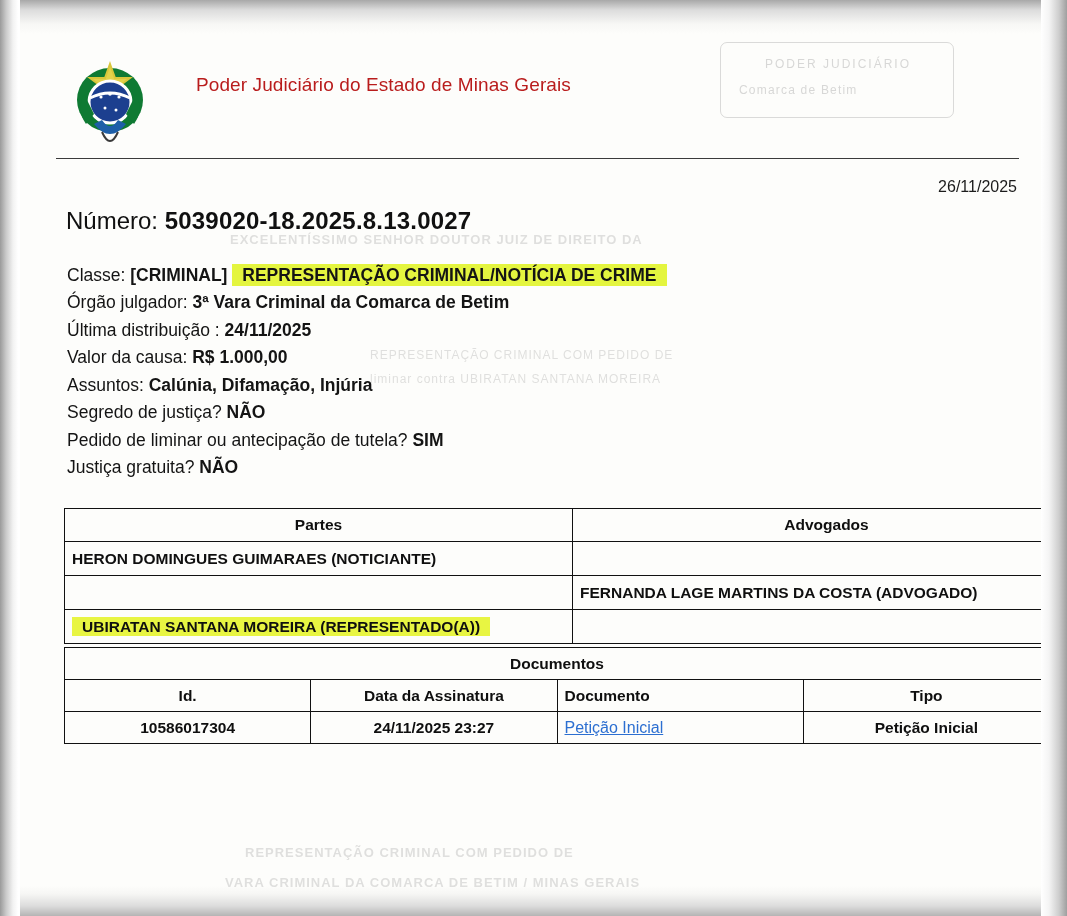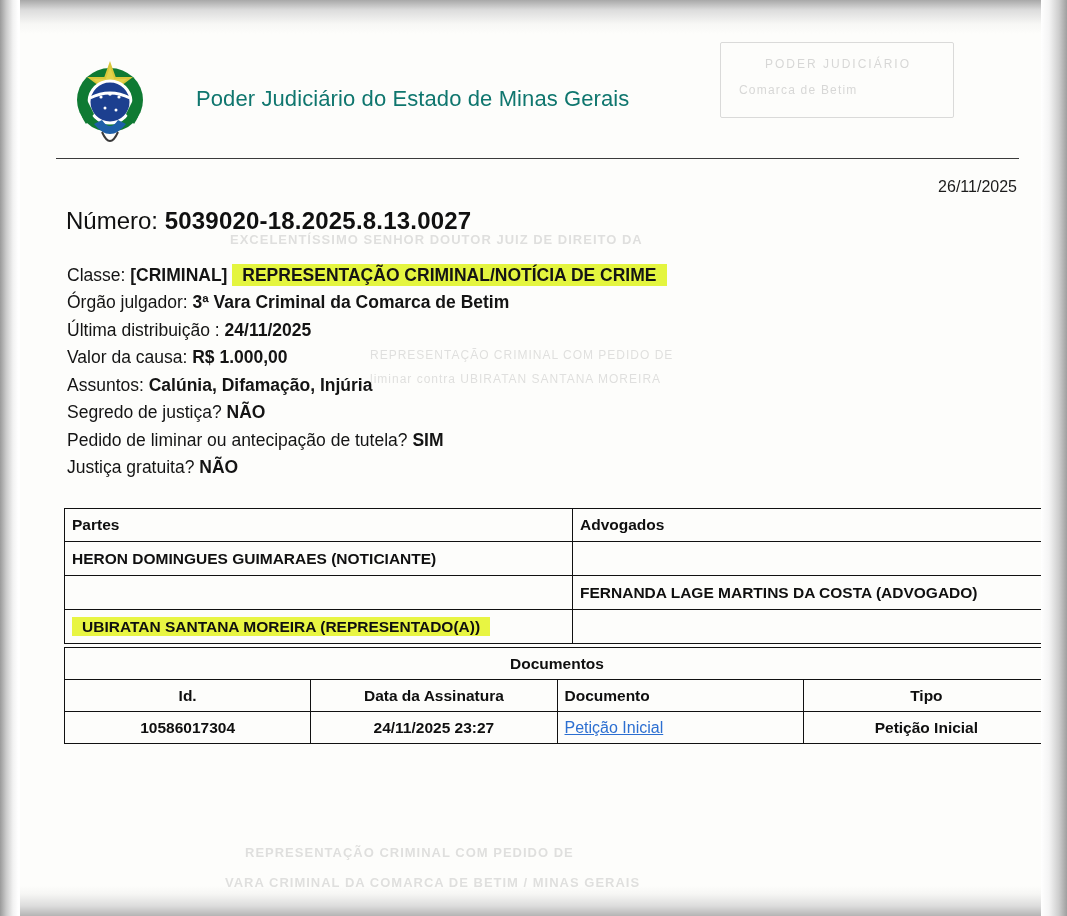--- a/index.html
+++ b/index.html
@@ -69,23 +69,23 @@
   .brasao {
     position: absolute;
     left: 14px;
     top: 6px;
     width: 80px;
     height: 96px;
   }
   .header-text {
     position: absolute;
     left: 140px;
-    top: 32px;
-    font-size: 22px;
-    color: #0f766e;
+    top: 20px;
+    font-size: 19px;
+    color: #b91c1c;
     line-height: 1.38;
     letter-spacing: 0.1px;
   }
   .hr {
     position: absolute;
     left: 36px;
     right: 22px;
     top: 158px;
     border-top: 1.6px solid #3b3b3b;
   }
@@ -101,21 +101,21 @@
     user-select: none;
   }
   .ghost.b { font-weight: bold; }
   .ghost-stamp {
     position: absolute;
     left: 700px;
     top: 42px;
     width: 232px;
     height: 74px;
     border: 1px solid rgba(140,140,140,0.30);
-    border-radius: 2px;
+    border-radius: 7px;
     pointer-events: none;
   }
   .ghost-stamp span {
     position: absolute;
     left: 18px;
     top: 40px;
     color: rgba(130,130,130,0.30);
     font-size: 12px;
     letter-spacing: 1.2px;
   }
@@ -174,21 +174,21 @@
     vertical-align: middle;
   }
   .t-partes {
     position: absolute;
     left: 44px;
     top: 508px;
     width: 986px;
     table-layout: fixed;
   }
   .t-partes th {
-    text-align: left;
+    text-align: center;
     height: 26px;
     font-size: 15.5px;
   }
   .t-partes td {
     height: 27px;
     font-size: 15.5px;
   }
   .t-partes .c1 { width: 493px; }
   .t-partes .c2 { width: 493px; }
 

